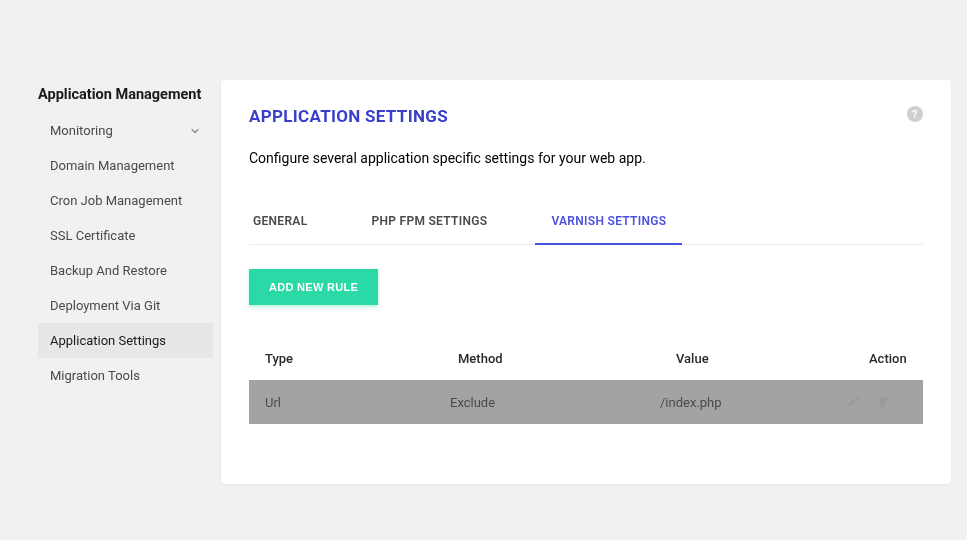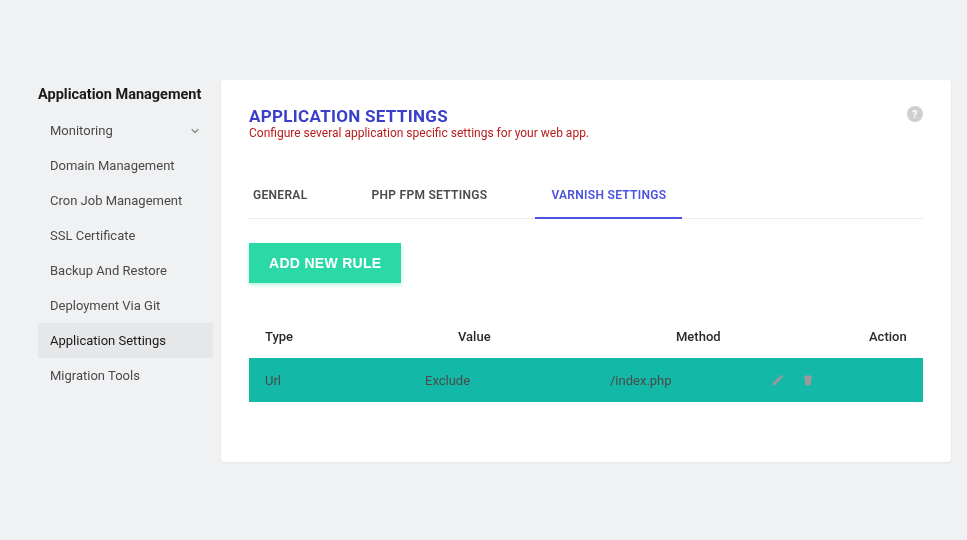--- a/index.html
+++ b/index.html
@@ -60,23 +60,23 @@
       justify-content: space-between;
       align-items: flex-start;
     }
     .main-title {
       font-size: 17px;
       font-weight: 700;
       color: #3a3fc9;
       letter-spacing: 0.3px;
     }
     .main-subtitle {
-      font-size: 12px;
-      color: #b91c1c;
-      margin-top: 0;
+      font-size: 14px;
+      color: #000000;
+      margin-top: 24px;
     }
     .help-icon {
       width: 16px;
       height: 16px;
       border-radius: 50%;
       background: #cfcfcf;
       color: #ffffff;
       font-size: 11px;
       font-weight: 700;
       display: flex;
@@ -111,21 +111,21 @@
       left: -12px;
       right: -12px;
       bottom: -1px;
       height: 2px;
       background: #4a52e0;
     }
     .add-btn {
       margin-top: 24px;
       background: #2ad9a5;
       color: #ffffff;
-      font-size: 14px;
+      font-size: 11px;
       font-weight: 700;
       letter-spacing: 0.3px;
       border: none;
       padding: 12px 20px;
       cursor: pointer;
       box-shadow: 0 2px 4px rgba(42,217,165,0.35);
     }
     .rules-table {
       margin-top: 32px;
     }
@@ -136,21 +136,22 @@
       padding: 14px 16px;
       font-size: 13px;
     }
     .table-head {
       color: #2a2a2a;
       font-weight: 500;
       gap: 33px;
     }
     .table-row {
       color: #4a4a4a;
-      background: #14b8a6;
+      background: #a3a3a3;
+      gap: 25px;
     }
     .action-icons {
       display: flex;
       gap: 14px;
       color: #9a9a9a;
     }
     .icon-btn {
       width: 16px;
       height: 16px;
       cursor: pointer;
@@ -212,22 +213,22 @@
         <div class="tab">GENERAL</div>
         <div class="tab">PHP FPM SETTINGS</div>
         <div class="tab active">VARNISH SETTINGS</div>
       </div>
 
     <button class="add-btn">ADD NEW RULE</button>
 
     <div class="rules-table">
       <div class="table-head">
         <div>Type</div>
+        <div>Method</div>
         <div>Value</div>
-        <div>Method</div>
         <div>Action</div>
       </div>
       <div id="table-body">
           <div class="table-row">
             <div>Url</div>
             <div>Exclude</div>
             <div>/index.php</div>
             <div class="action-icons">
               <span class="icon-btn">
                 <svg width="14" height="14" viewBox="0 0 24 24" fill="currentColor">

